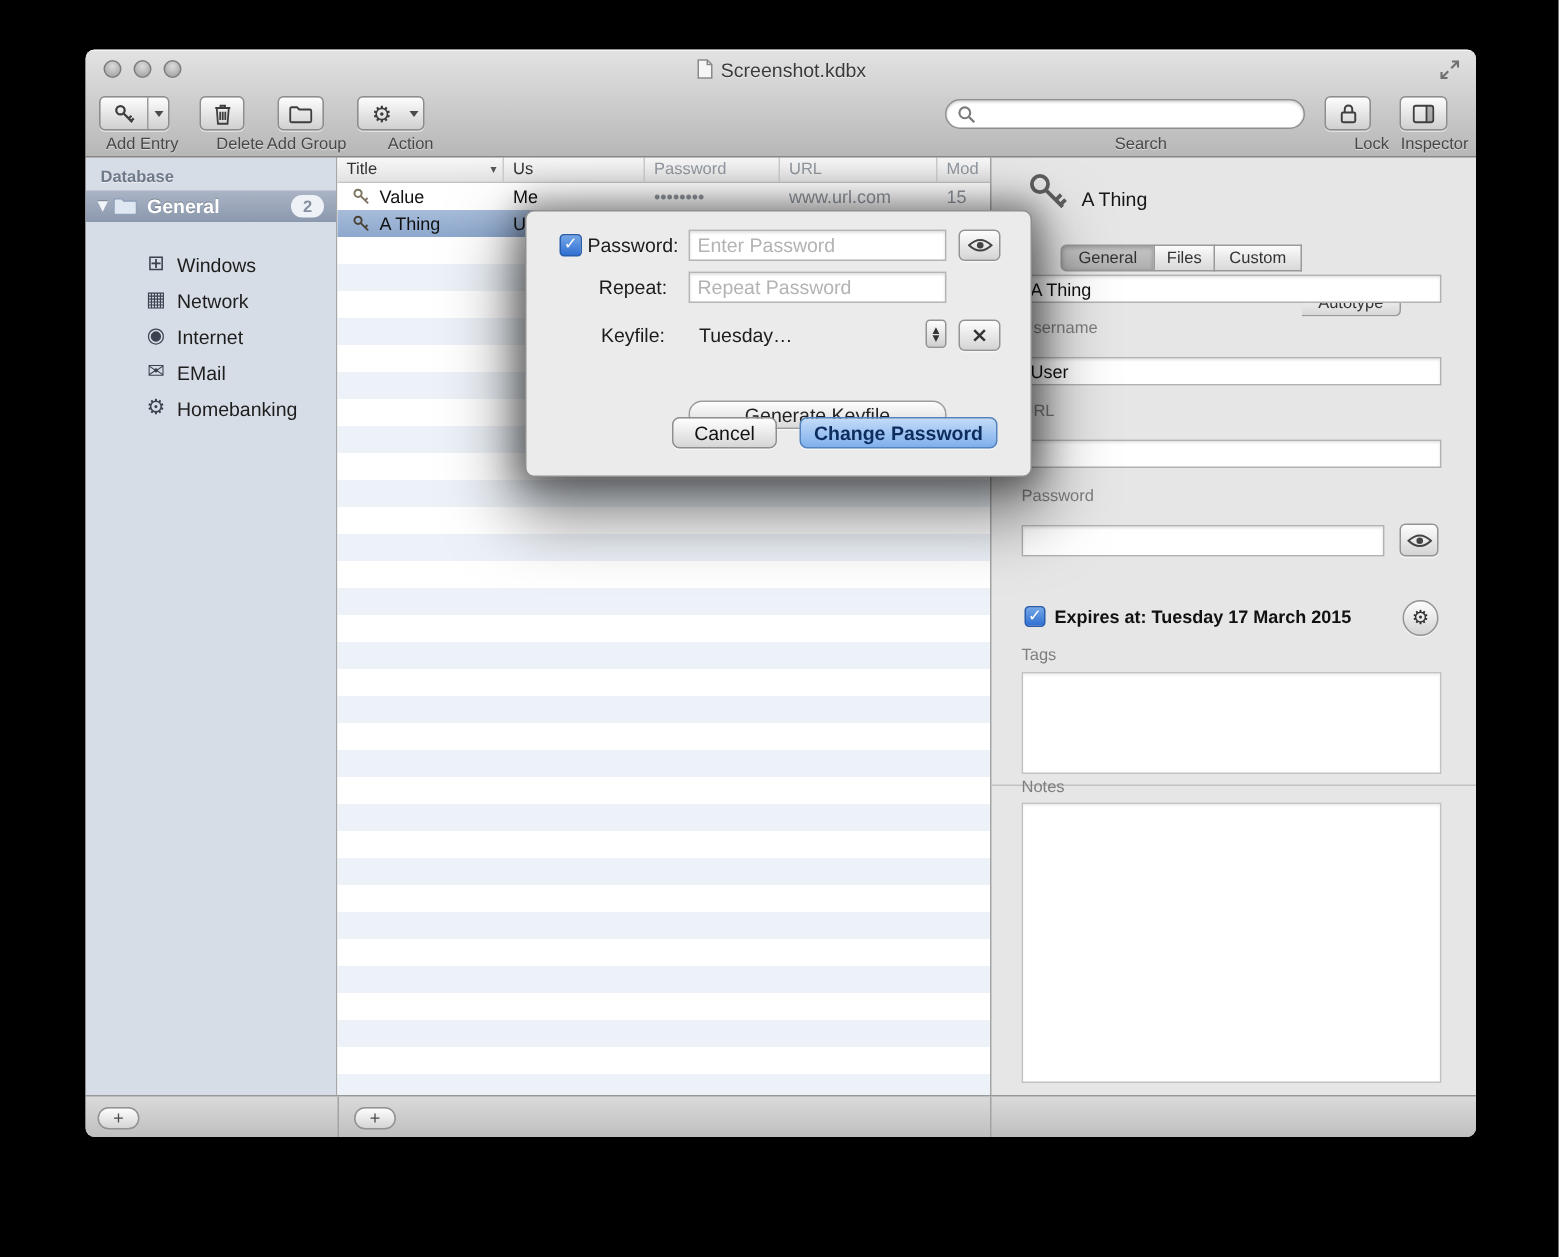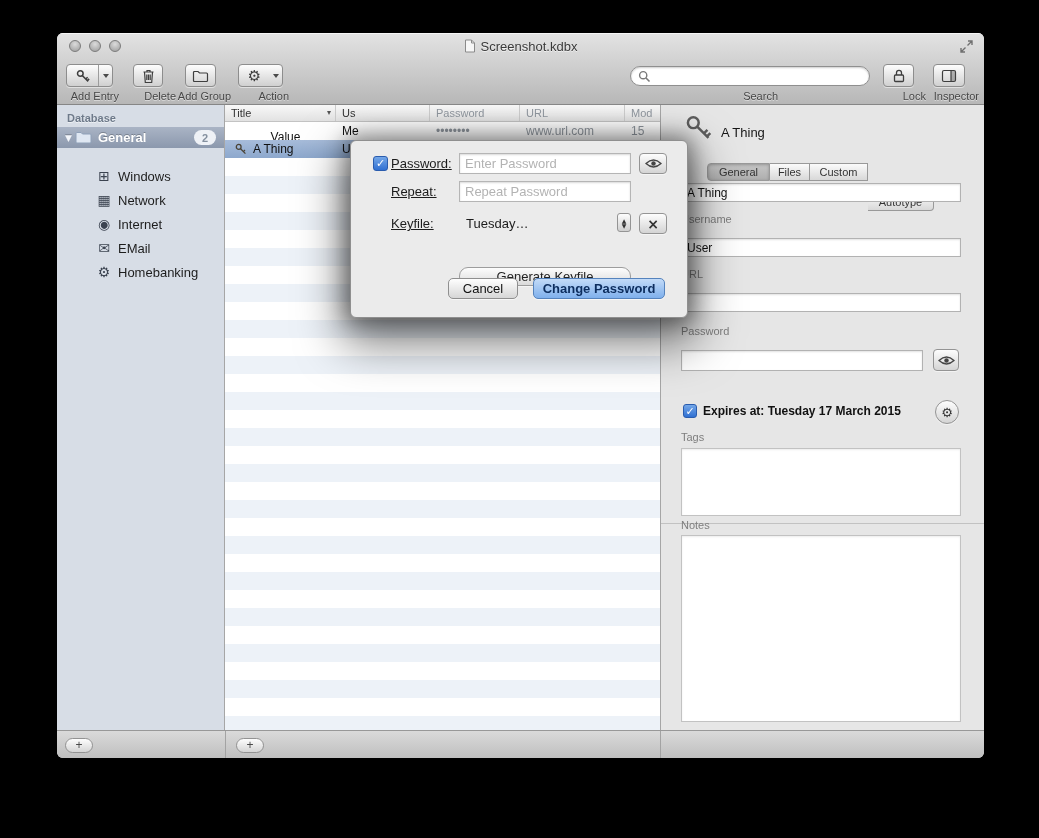--- a/index.html
+++ b/index.html
@@ -183,21 +183,21 @@
   .expires-text { position:absolute; font-size:12px; font-weight:bold; color:#111; }
   .insp-divider { position:absolute; left:0; right:0; height:1px; background:#c2c2c2; }
 
   
   .sheet {
     position:absolute; left:293px; top:107px; width:338px; height:178px;
     background:#ebebeb; border:1px solid #8f8f8f; border-radius:6px;
     box-shadow:0 0 20px 5px rgba(0,0,0,.35), 0 18px 45px 8px rgba(0,0,0,.5);
     z-index:30; font-size:13px; color:#1c1c1c;
   }
-  .sheet-label { position:absolute; width:62px; text-align:left; line-height:21px;text-decoration:underline; }
+  .sheet-label { position:absolute; width:62px; text-align:center; line-height:21px; }
   .sheet-field {
     position:absolute; left:108px; width:172px; height:21px;
     background:#fff; border:1px solid #b5b5b5;
     box-shadow:inset 0 1px 2px rgba(0,0,0,.15);
     font-size:13px; color:#222; padding:0 5px; font-family:inherit; outline:none;
   }
   .sheet-field::placeholder { color:#b3b3b3; }
   .field::placeholder { color:#b3b3b3; }
   .dlg-btn {
     position:absolute; height:21px; border-radius:5px;
@@ -361,21 +361,21 @@
       <div class="t-hcell dimtext" style="width:105px;">
         <span>URL</span>
       </div>
       <div class="t-hcell dimtext" style="width:35px;border-right:none;">
         <span>Mod</span>
       </div>
     </div>
 
     <div class="t-body">
       <div class="t-row" style="top:0;">
-        <div class="t-cell first" style="width:111px;flex-direction:column;">
+        <div class="t-cell first" style="width:111px;">
           <svg width="12" height="12" viewBox="0 0 13 13">
               <circle cx="4" cy="4.2" r="2.6" fill="none" stroke="#7d7460" stroke-width="1.4"></circle>
               <path d="M6 6.2 L11.3 11.5 M9.1 9.3 l1.7 -1.7" stroke="#7d7460" stroke-width="1.4" fill="none"></path>
             </svg>
           <span>Value</span>
         </div>
         <div class="t-cell" style="width:94px;">Me</div>
         <div class="t-cell dimtext" style="width:90px;">••••••••</div>
         <div class="t-cell dimtext" style="width:105px;">www.url.com</div>
         <div class="t-cell dimtext" style="width:35px;">15</div>

